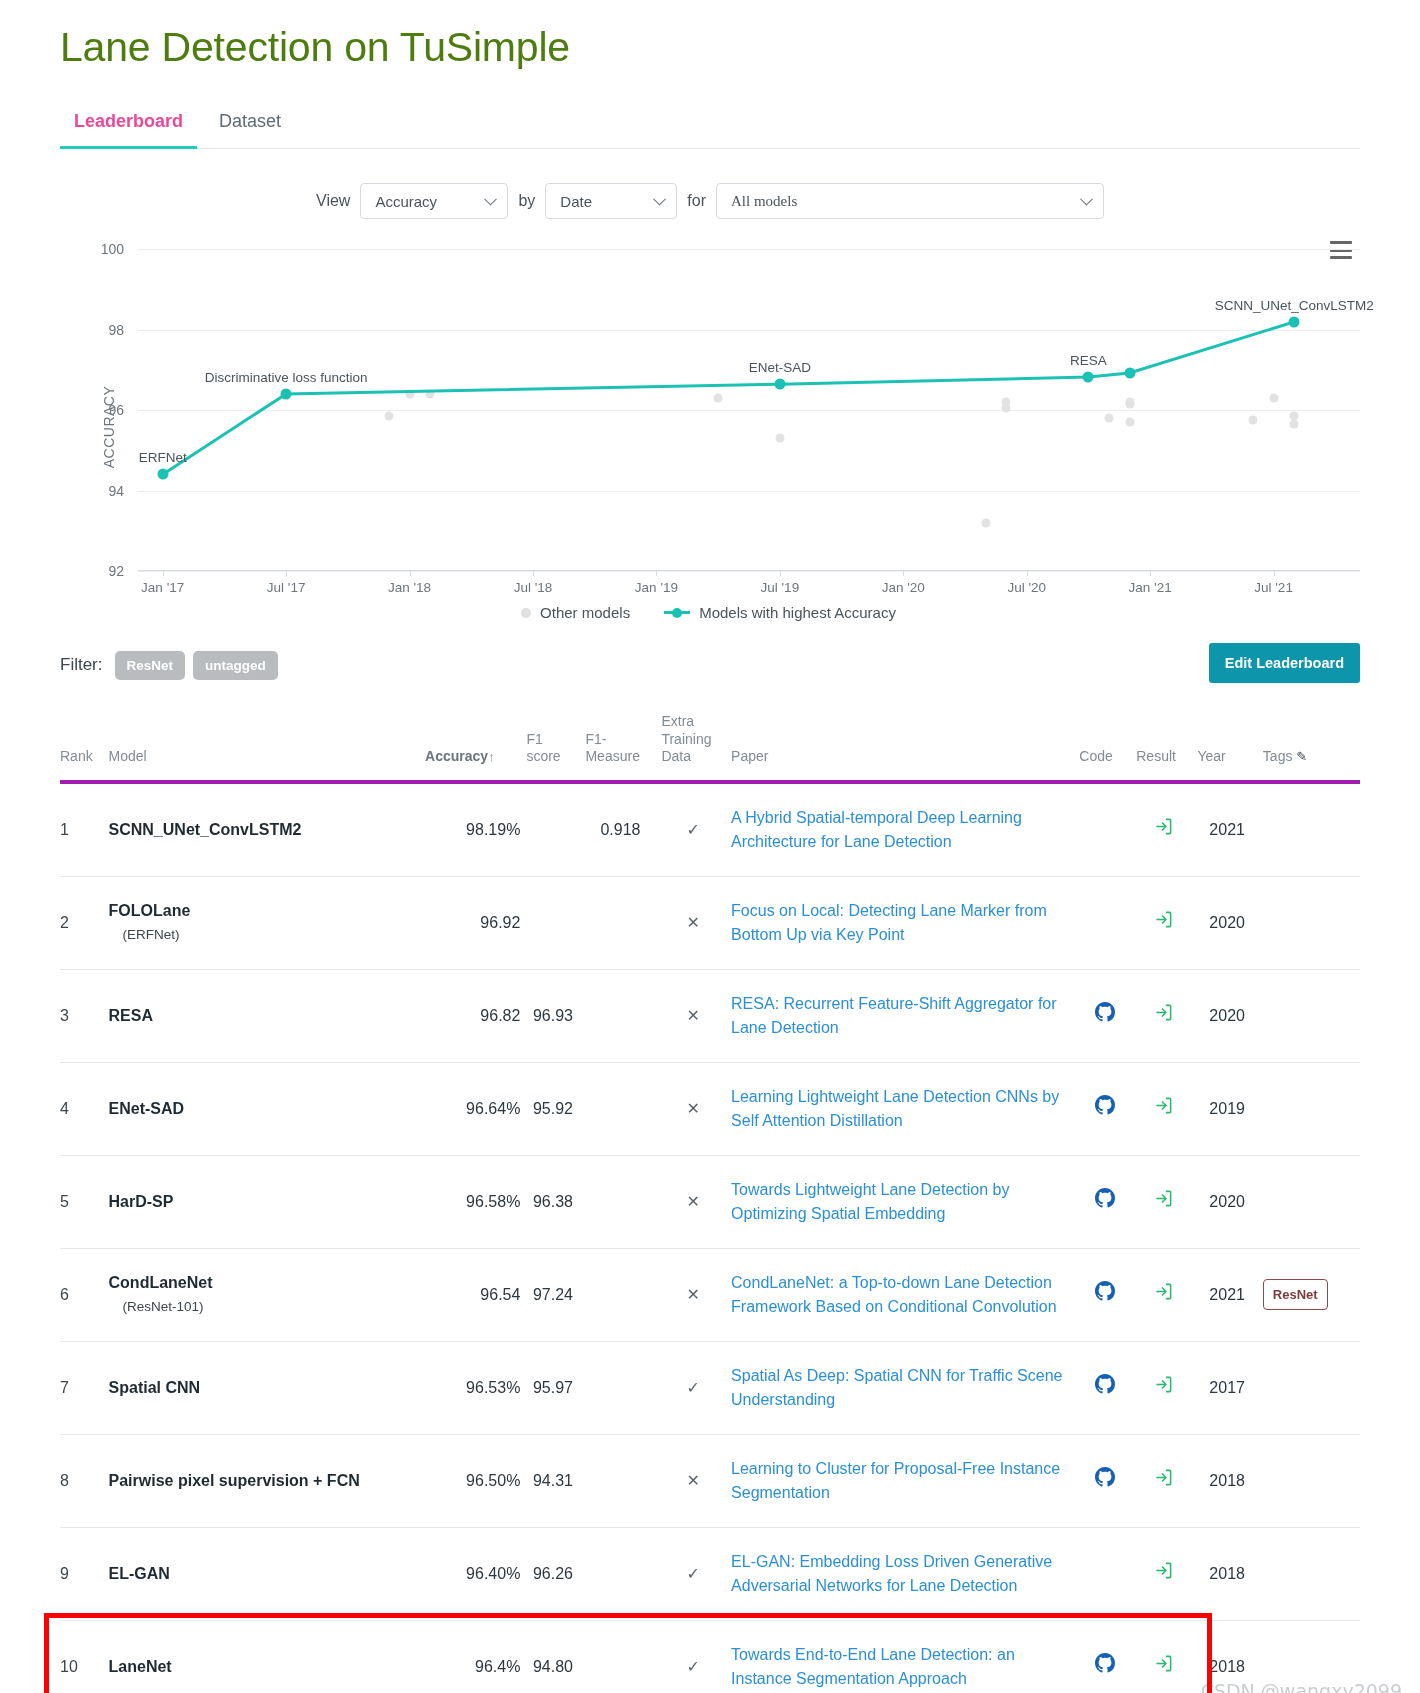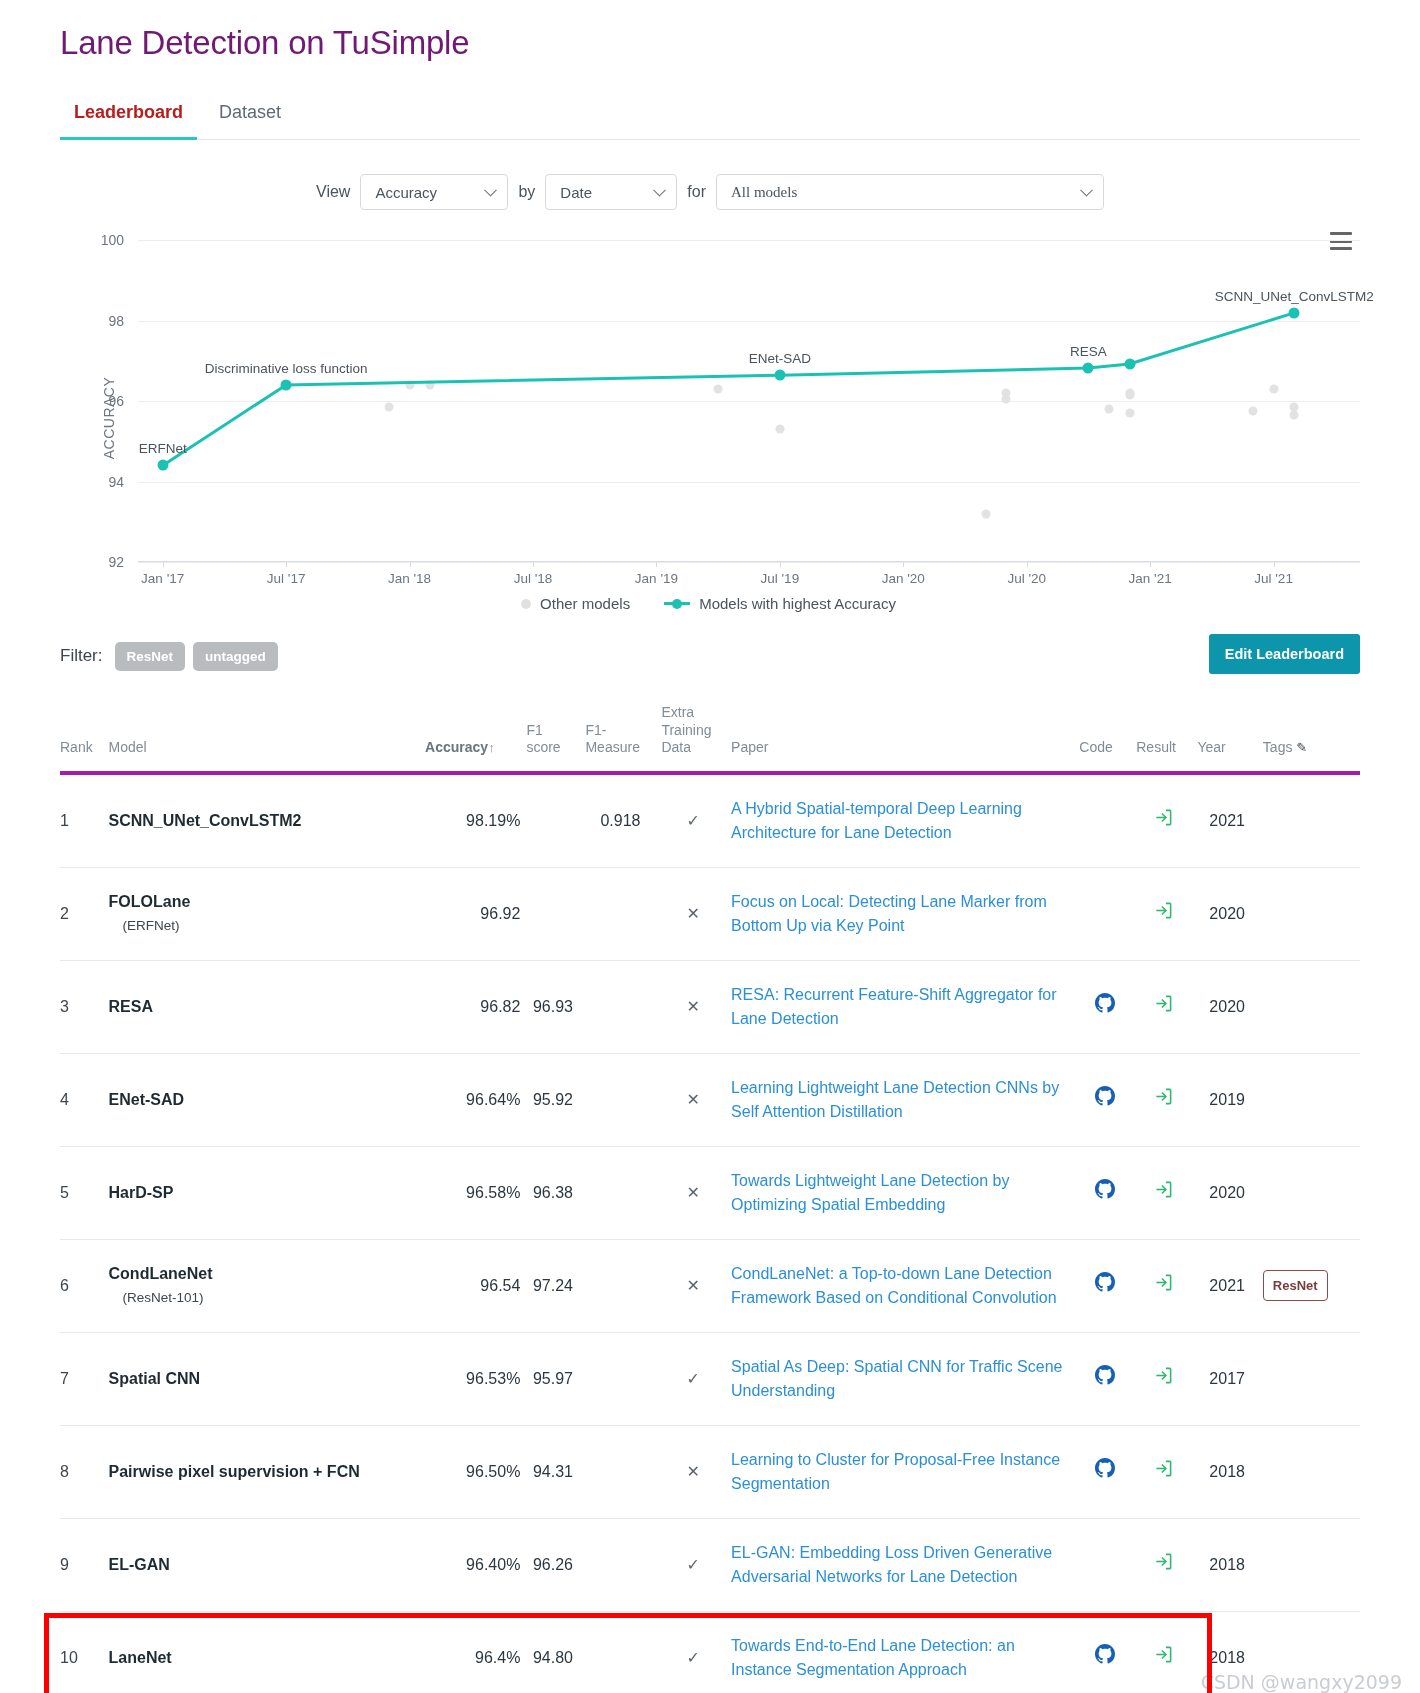--- a/index.html
+++ b/index.html
@@ -8,42 +8,42 @@
     background: #ffffff;
     font-family: "Liberation Sans", sans-serif;
     color: #333;
   }
   body { width: 1420px; height: 1693px; position: relative; overflow: hidden; }
 
   .page { padding: 0 60px; position: relative; }
 
   
   .page-title {
-    font-size: 33px;
+    font-size: 41px;
     font-weight: 400;
-    color: #701a75;
+    color: #4d7c0f;
     margin: 24px 0 34px 0;
     letter-spacing: -0.2px;
   }
 
   .tabs {
     display: flex;
     align-items: flex-end;
     border-bottom: 1px solid #e4e6e8;
     gap: 8px;
   }
   .tab {
     font-size: 18px;
     padding: 6px 14px 14px 14px;
     color: #5f6b74;
     cursor: pointer;
     border-bottom: 3px solid transparent;
     margin-bottom: -1px;
   }
-  .tab.active { color: #b91c1c; font-weight: 600; border-bottom-color: #21cbbd; }
+  .tab.active { color: #ec4899; font-weight: 600; border-bottom-color: #21cbbd; }
 
   
   .controls {
     display: flex;
     align-items: center;
     justify-content: center;
     gap: 10px;
     margin-top: 34px;
   }
   .control-label { font-size: 16px; color: #4a545c; }

